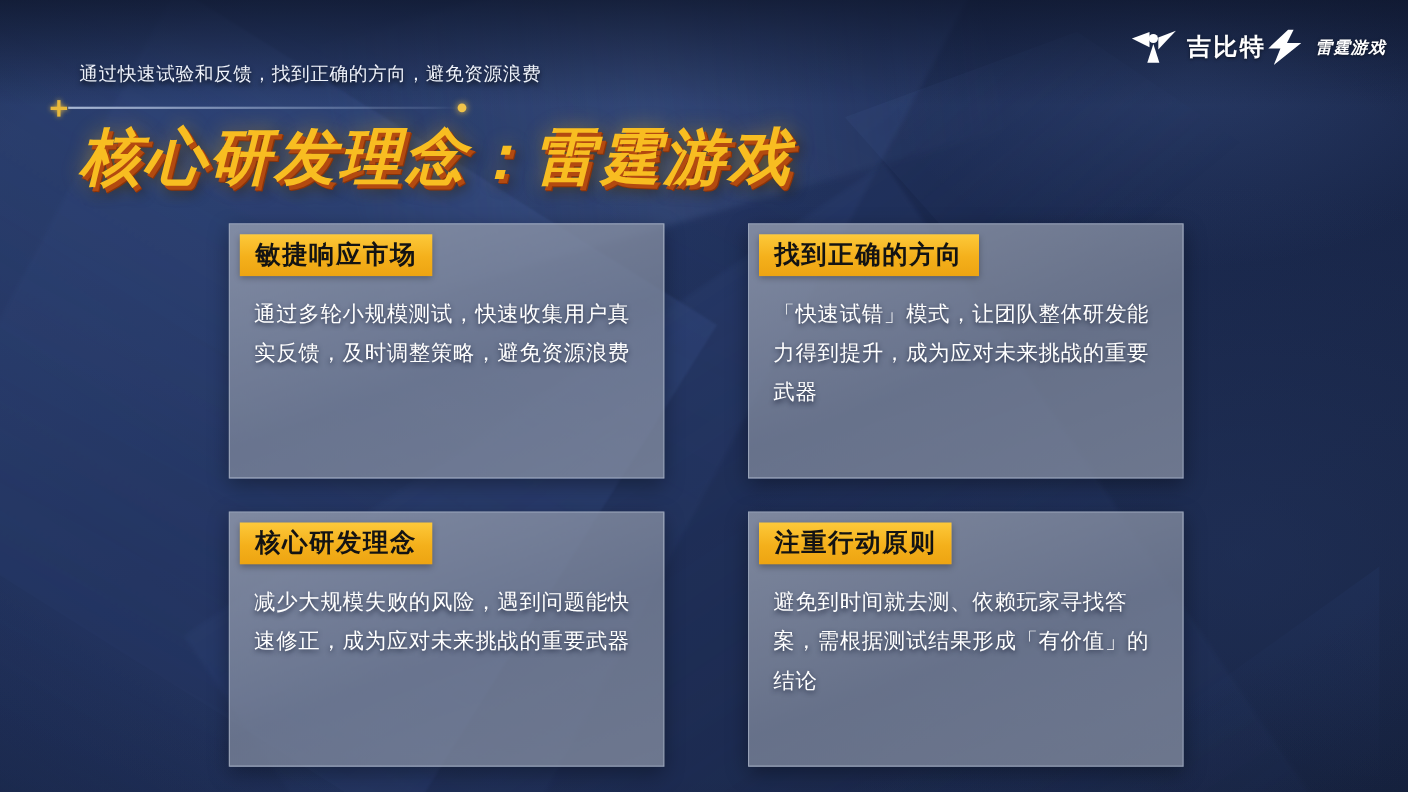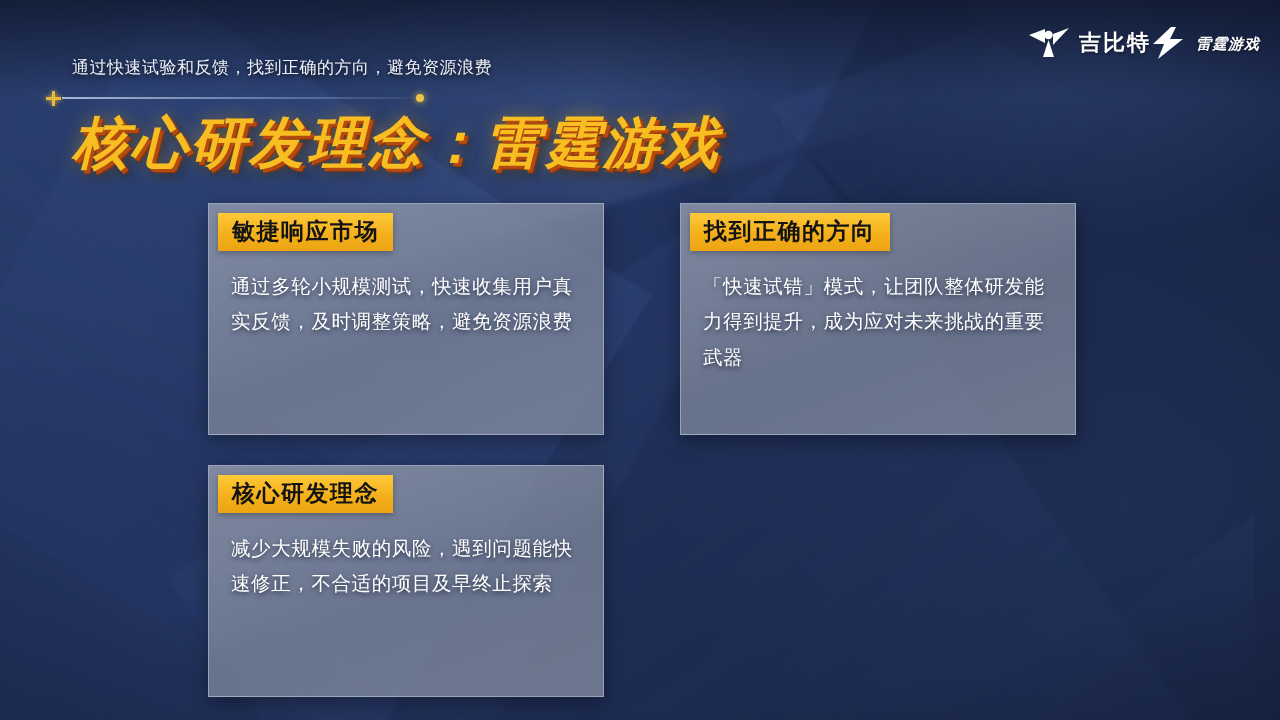--- a/index.html
+++ b/index.html
@@ -217,17 +217,21 @@
     <div class="card-body">通过多轮小规模测试，快速收集用户真实反馈，及时调整策略，避免资源浪费</div>
   </div>
 
   <div class="card">
     <div class="card-badge">找到正确的方向</div>
     <div class="card-body">「快速试错」模式，让团队整体研发能力得到提升，成为应对未来挑战的重要武器</div>
   </div>
 
   <div class="card">
     <div class="card-badge">核心研发理念</div>
-    <div class="card-body">减少大规模失败的风险，遇到问题能快速修正，不合适的项目及早终止探索</div>
-  </div>
-
+    <div class="card-body">减少大规模失败的风险，遇到问题能快速修正，成为应对未来挑战的重要武器</div>
+  </div>
+
+  <div class="card">
+    <div class="card-badge">注重行动原则</div>
+    <div class="card-body">避免到时间就去测、依赖玩家寻找答案，需根据测试结果形成「有价值」的结论</div>
+  </div>
 
 </div>
 
 </body></html>

